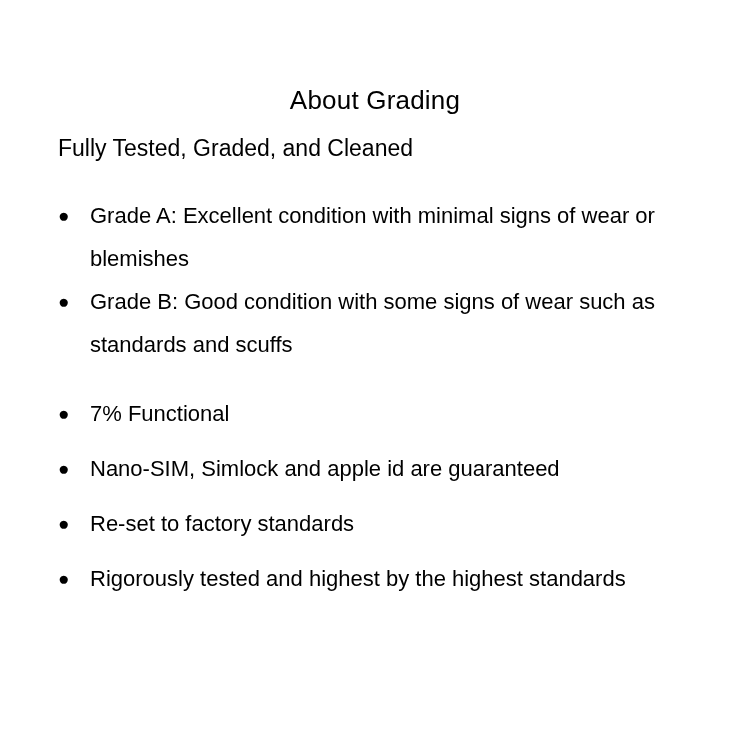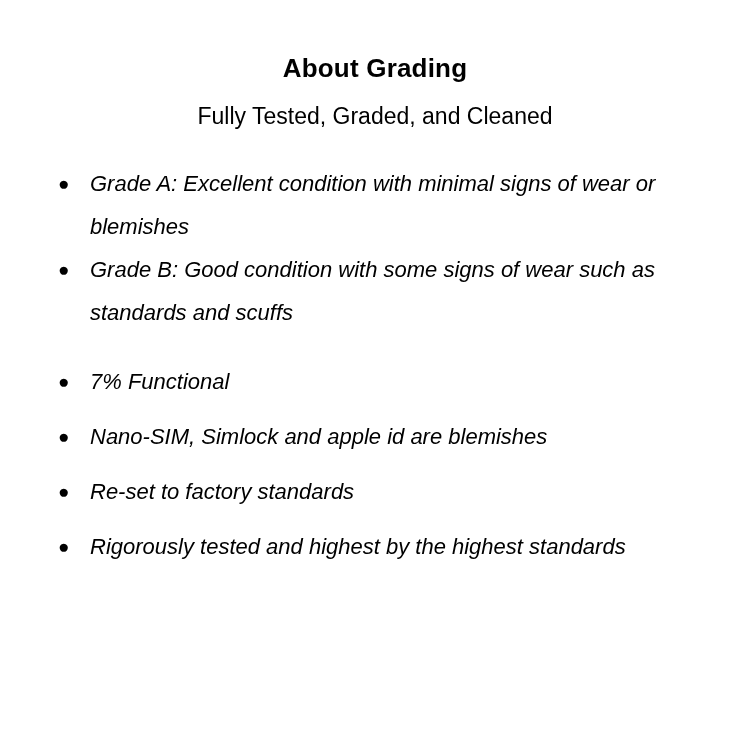--- a/index.html
+++ b/index.html
@@ -11,29 +11,29 @@
     color: #000000;
     overflow: hidden;
   }
   .page {
     width: 750px;
     height: 750px;
     padding: 0 58px 0 58px;
   }
   .section-title {
     text-align: center;
-    font-weight: bold;
+    font-weight: normal;
     font-size: 26px;
     line-height: 32px;
     letter-spacing: 0.2px;
+    margin-top: 32px;
   }
   .title-grading { padding-top: 52px; }
   .title-function { padding-top: 26px; }
   .section-subtitle {
-    text-align: center;
     font-size: 23px;
     line-height: 28px;
     margin-top: 18px;
   }
   ul.bullet-list {
     list-style: none;
     margin-top: 32px;
   }
   ul.bullet-list-function {
     margin-top: 26px;
@@ -49,21 +49,20 @@
   }
   .bullet-glyph {
     flex: 0 0 32px;
     width: 32px;
     font-size: 19px;
     line-height: 43px;
     color: #000000;
   }
   .bullet-text {
     flex: 1 1 auto;
-    font-style: italic;
   }
 </style>
 </head>
 <body>
 
 <div class="page">
 
   <div class="section-title title-grading">About Grading</div>
 
   <div class="section-subtitle">Fully Tested, Graded, and Cleaned</div>
@@ -80,21 +79,21 @@
   </ul>
 
 
   <ul class="bullet-list bullet-list-function">
     <li class="bullet-item">
       <span class="bullet-glyph">●</span>
       <span class="bullet-text">7% Functional</span>
     </li>
     <li class="bullet-item">
       <span class="bullet-glyph">●</span>
-      <span class="bullet-text">Nano-SIM, Simlock and apple id are blemishes</span>
+      <span class="bullet-text">Nano-SIM, Simlock and apple id are guaranteed</span>
     </li>
     <li class="bullet-item">
       <span class="bullet-glyph">●</span>
       <span class="bullet-text">Re-set to factory standards</span>
     </li>
     <li class="bullet-item">
       <span class="bullet-glyph">●</span>
       <span class="bullet-text">Rigorously tested and highest by the highest standards</span>
     </li>
   </ul>

